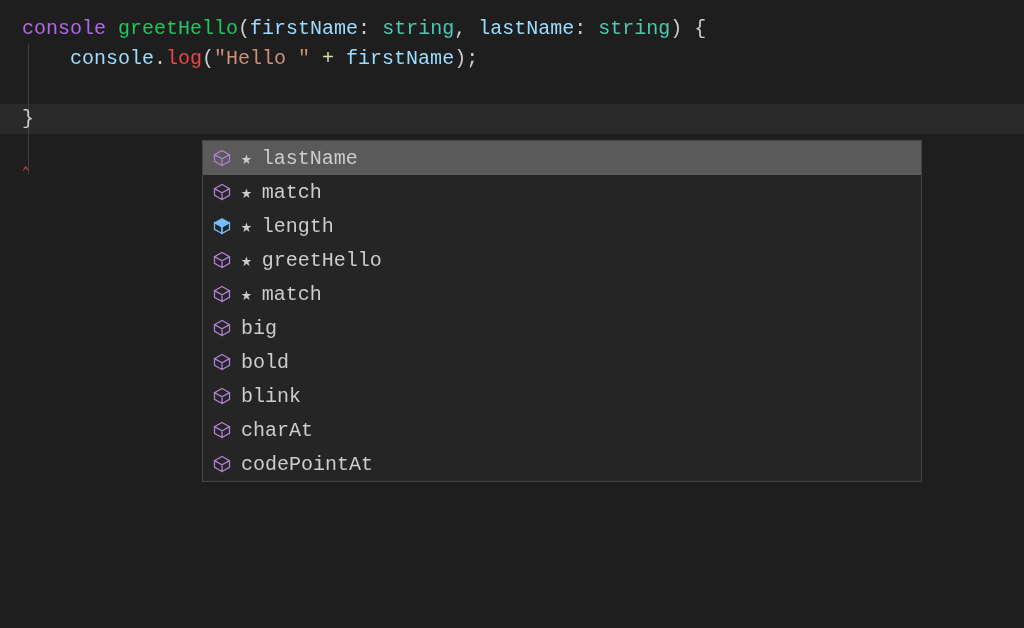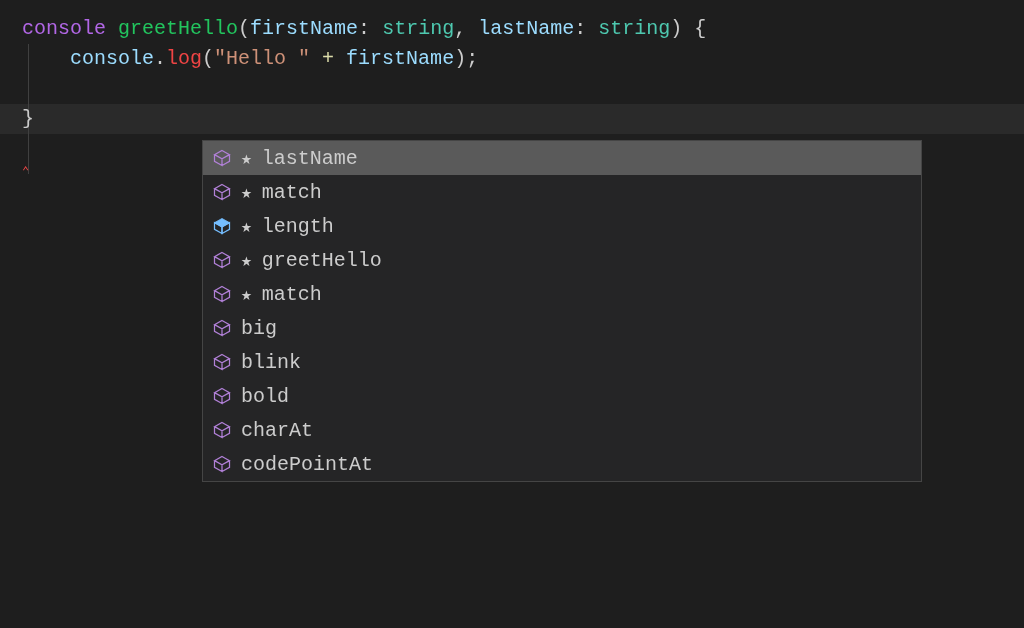--- a/index.html
+++ b/index.html
@@ -186,29 +186,29 @@
         </svg>
       </span>
       <span class="ac-label">big</span>
     </div>
     <div class="ac-item">
       <span class="ac-icon">
         <svg class="cube-svg cube-purple" viewBox="0 0 24 24">
           <path d="M12 3 L21 8 L12 13 L3 8 Z M3 8 L3 16 L12 21 L12 13 M21 8 L21 16 L12 21" fill="none" stroke="#b180d7" stroke-width="1.5"></path>
         </svg>
       </span>
+      <span class="ac-label">bold</span>
+    </div>
+    <div class="ac-item">
+      <span class="ac-icon">
+        <svg class="cube-svg cube-purple" viewBox="0 0 24 24">
+          <path d="M12 3 L21 8 L12 13 L3 8 Z M3 8 L3 16 L12 21 L12 13 M21 8 L21 16 L12 21" fill="none" stroke="#b180d7" stroke-width="1.5"></path>
+        </svg>
+      </span>
       <span class="ac-label">blink</span>
-    </div>
-    <div class="ac-item">
-      <span class="ac-icon">
-        <svg class="cube-svg cube-purple" viewBox="0 0 24 24">
-          <path d="M12 3 L21 8 L12 13 L3 8 Z M3 8 L3 16 L12 21 L12 13 M21 8 L21 16 L12 21" fill="none" stroke="#b180d7" stroke-width="1.5"></path>
-        </svg>
-      </span>
-      <span class="ac-label">bold</span>
     </div>
     <div class="ac-item">
       <span class="ac-icon">
         <svg class="cube-svg cube-purple" viewBox="0 0 24 24">
           <path d="M12 3 L21 8 L12 13 L3 8 Z M3 8 L3 16 L12 21 L12 13 M21 8 L21 16 L12 21" fill="none" stroke="#b180d7" stroke-width="1.5"></path>
         </svg>
       </span>
       <span class="ac-label">charAt</span>
     </div>
     <div class="ac-item">

